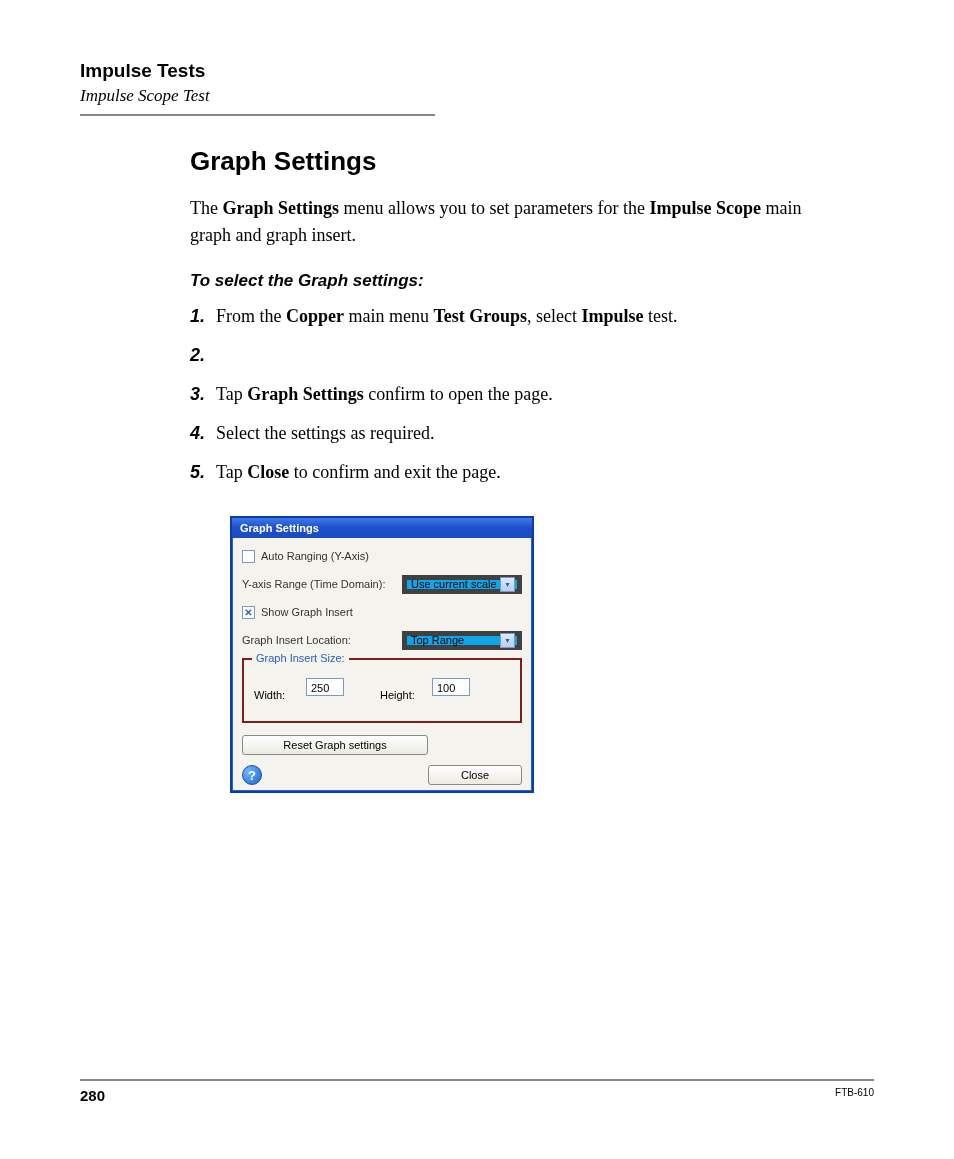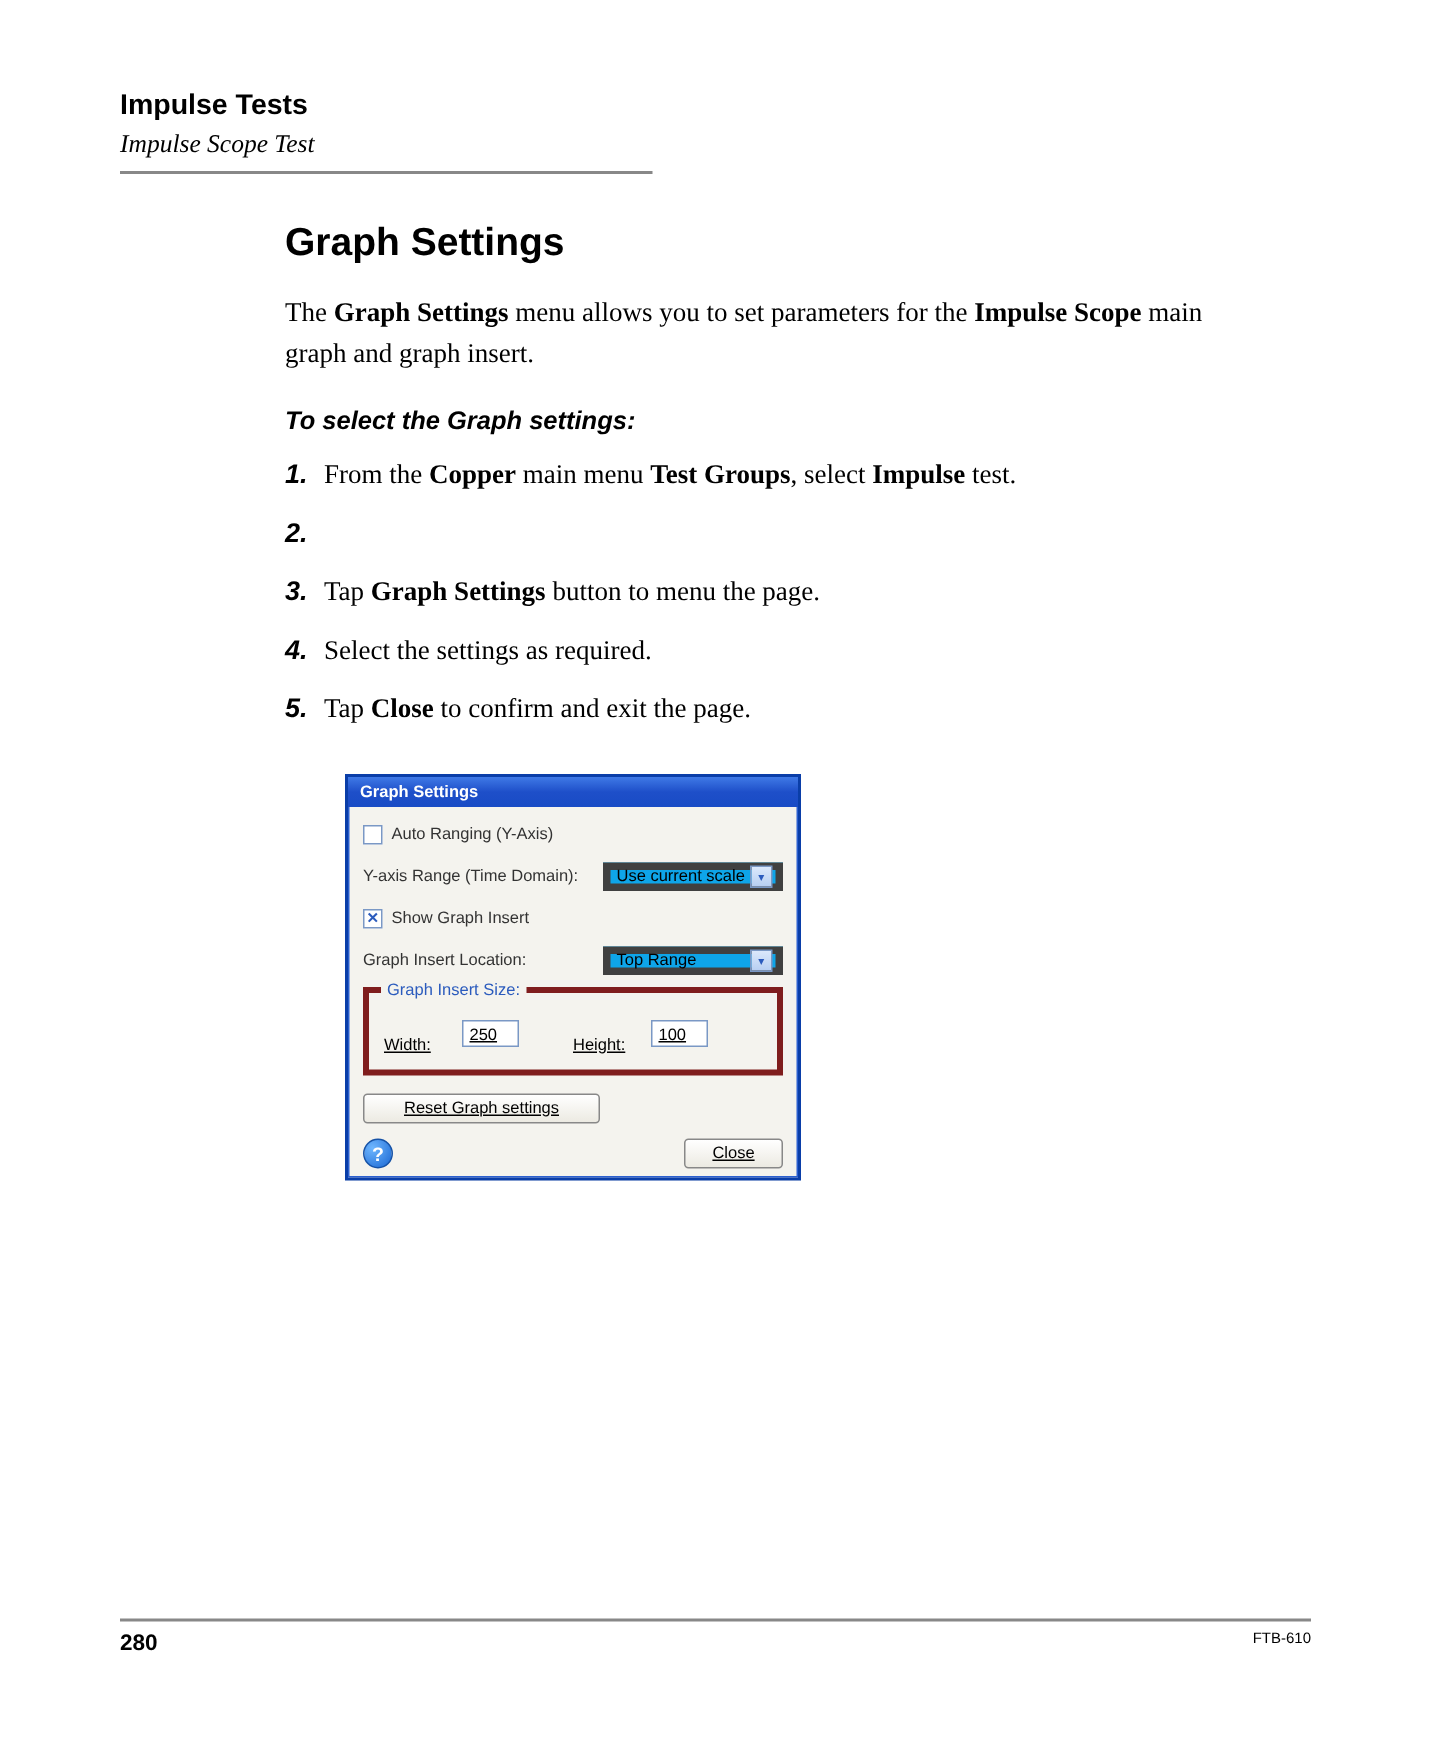--- a/index.html
+++ b/index.html
@@ -140,25 +140,24 @@
     background: linear-gradient(to bottom,#dbe8fb,#b7cff2);
     border: 1px solid #7a98c5;
     display: flex;
     align-items: center;
     justify-content: center;
     font-size: 8px;
     color: #2b5bbd;
     box-sizing: border-box;
   }
   .groupbox {
-    border: 4px solid #7f1d1d;
+    border: 2px solid #7f1d1d;
     margin-top: 6px;
-    padding: 12px 10px 10px 10px;
+    padding: 12px 10px 20px 10px;
     position: relative;
-    text-decoration: underline;
   }
   .groupbox .legend {
     position: absolute;
     top: -8px;
     left: 8px;
     background: #f4f3ee;
     padding: 0 4px;
     color: #2b5bbd;
     font-size: 11px;
   }
@@ -174,26 +173,25 @@
     border: 1px solid #7a98c5;
     background: #fff;
     padding: 0 4px;
     font-size: 11px;
     line-height: 18px;
     box-sizing: border-box;
   }
   .btn {
     border: 1px solid #888;
     background: linear-gradient(to bottom,#ffffff,#eceae2);
-    padding: 3px 10px;
+    padding: 3px 24px;
     font-size: 11px;
     border-radius: 3px;
     text-align: center;
     cursor: default;
-    text-decoration: underline;
   }
   .reset-row {
     margin-top: 12px;
   }
   .reset-row .btn { width: 136px; }
   .footer-row {
     display: flex;
     justify-content: space-between;
     align-items: center;
     margin-top: 10px;
@@ -262,21 +260,21 @@
         <span>
           <span>From the </span><span class="b">Copper</span><span> main menu </span><span class="b">Test Groups</span><span>, select </span><span class="b">Impulse</span><span> test.</span>
         </span>
       </li>
       <li>
         <span class="step-num">2.</span>
       </li>
       <li>
         <span class="step-num">3.</span>
         <span>
-          <span>Tap </span><span class="b">Graph Settings</span><span> button to menu the page.</span>
+          <span>Tap </span><span class="b">Graph Settings</span><span> confirm to open the page.</span>
         </span>
       </li>
       <li>
         <span class="step-num">4.</span>
         <span>
           <span>Select the settings as required.</span>
         </span>
       </li>
       <li>
         <span class="step-num">5.</span>

